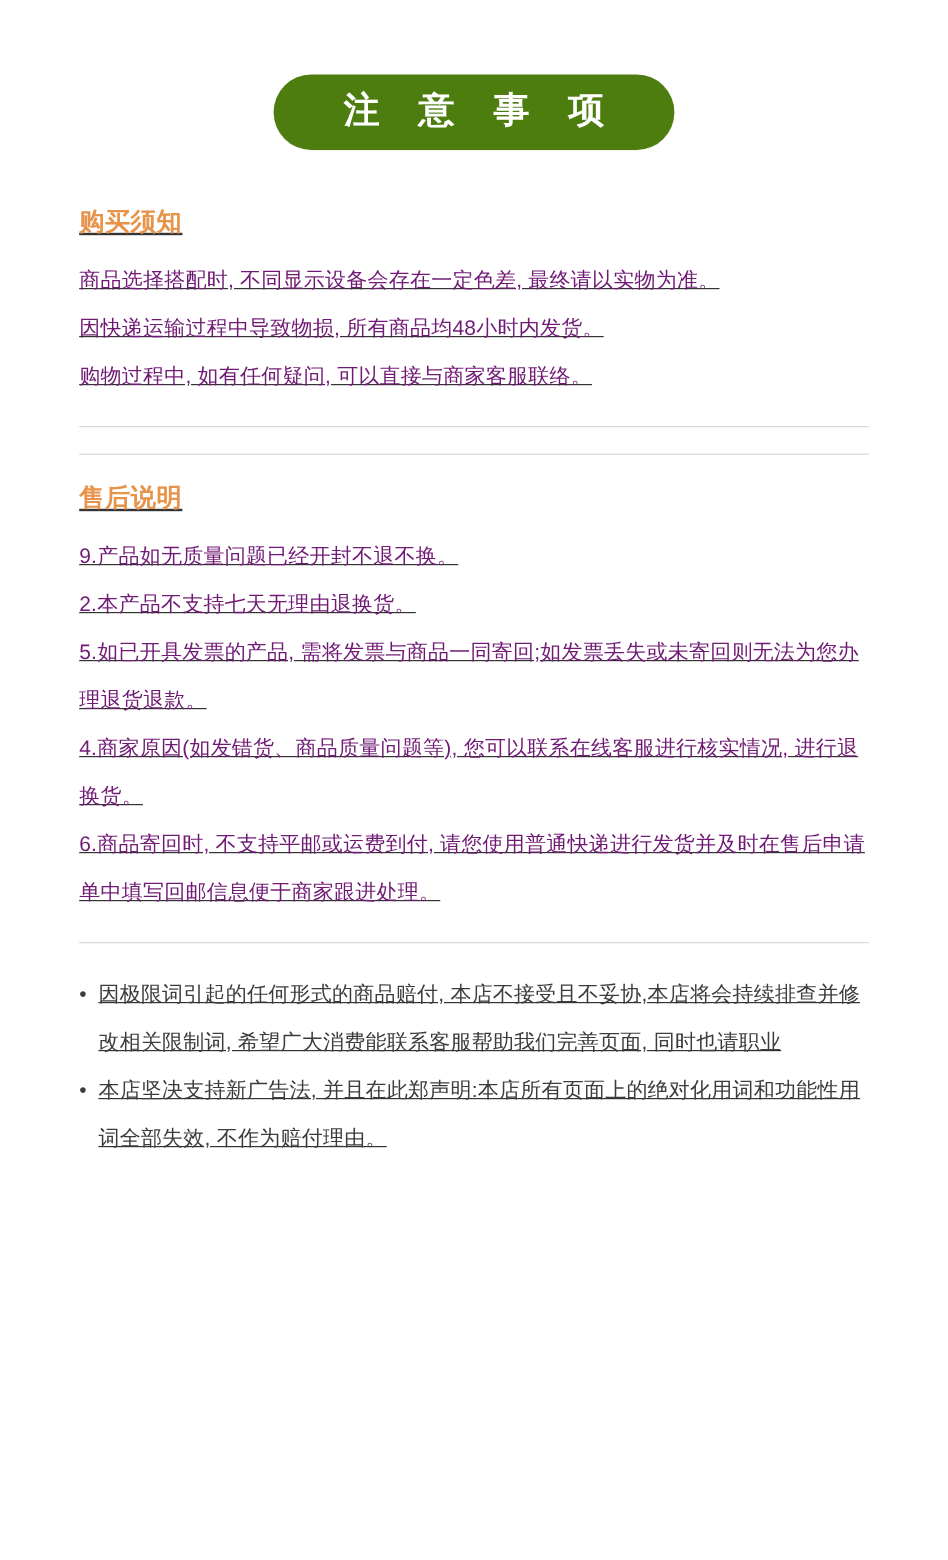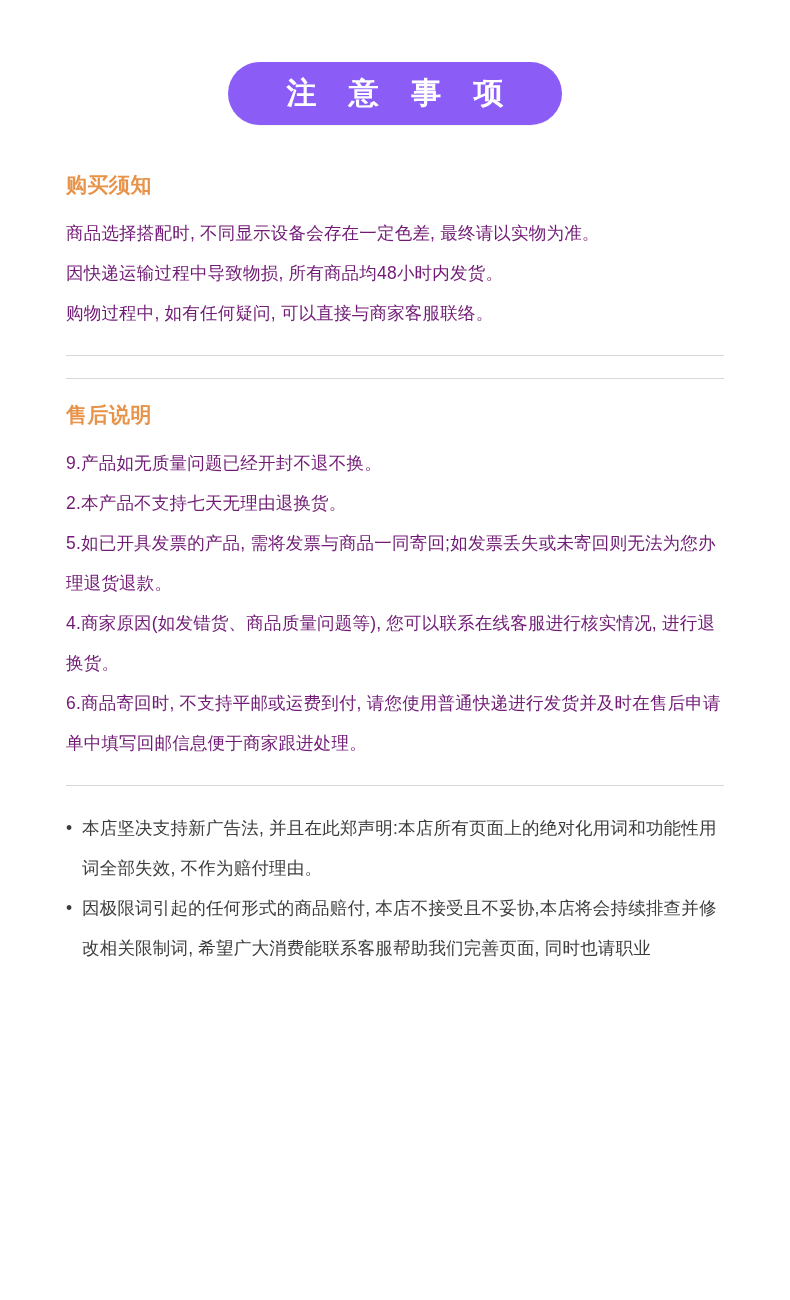--- a/index.html
+++ b/index.html
@@ -23,36 +23,37 @@
   }
 
   
   .header-wrap {
     width: 100%;
     padding-top: 62px;
     display: flex;
     justify-content: center;
   }
   .title-pill {
-    background: #8b5cf6;
+    background: #4d7c0f;
     color: #ffffff;
     border-radius: 34px;
     padding: 14px 46px 16px 46px;
     font-size: 30px;
     letter-spacing: 12px;
     text-indent: 12px;
     font-weight: bold;
     line-height: 1.1;
     box-shadow: 0 1px 0 rgba(0,0,0,0.04);
   }
 
   
   .content {
     padding: 0 66px 0 66px;
     margin-top: 46px;
+    text-decoration: underline;
   }
   .section {
     margin-bottom: 0;
   }
   .section-title {
     color: #e8934a;
     font-size: 21px;
     font-weight: bold;
     margin: 0 0 14px 0;
     letter-spacing: 0.5px;
@@ -116,18 +117,18 @@
       <p class="para">9.产品如无质量问题已经开封不退不换。</p>
       <p class="para">2.本产品不支持七天无理由退换货。</p>
       <p class="para">5.如已开具发票的产品, 需将发票与商品一同寄回;如发票丢失或未寄回则无法为您办理退货退款。</p>
       <p class="para">4.商家原因(如发错货、商品质量问题等), 您可以联系在线客服进行核实情况, 进行退换货。</p>
       <p class="para">6.商品寄回时, 不支持平邮或运费到付, 请您使用普通快递进行发货并及时在售后申请单中填写回邮信息便于商家跟进处理。</p>
     </div>
 
     <hr class="divider">
 
     <div class="section">
+      <p class="bullet-para">因极限词引起的任何形式的商品赔付, 本店不接受且不妥协,本店将会持续排查并修改相关限制词, 希望广大消费能联系客服帮助我们完善页面, 同时也请职业</p>
       <p class="bullet-para">本店坚决支持新广告法, 并且在此郑声明:本店所有页面上的绝对化用词和功能性用词全部失效, 不作为赔付理由。</p>
-      <p class="bullet-para">因极限词引起的任何形式的商品赔付, 本店不接受且不妥协,本店将会持续排查并修改相关限制词, 希望广大消费能联系客服帮助我们完善页面, 同时也请职业</p>
     </div>
 
   </div>
 </div>
 
 </body></html>

